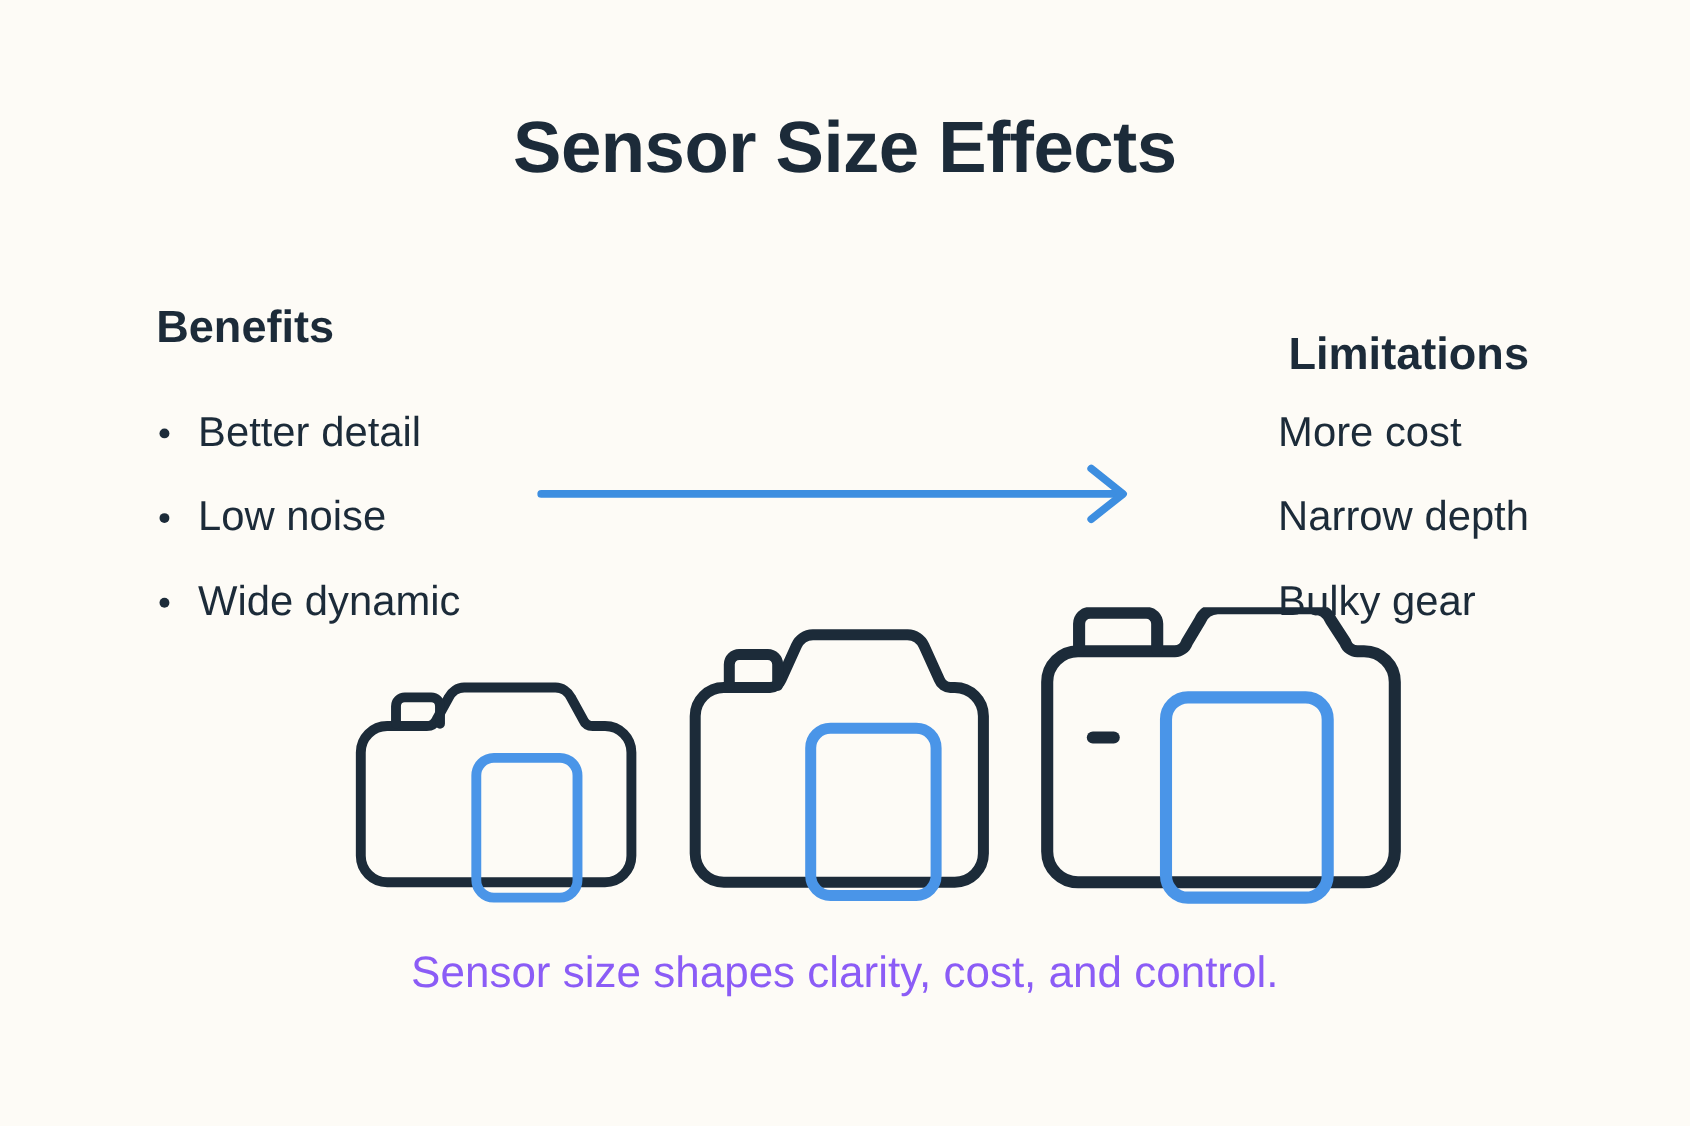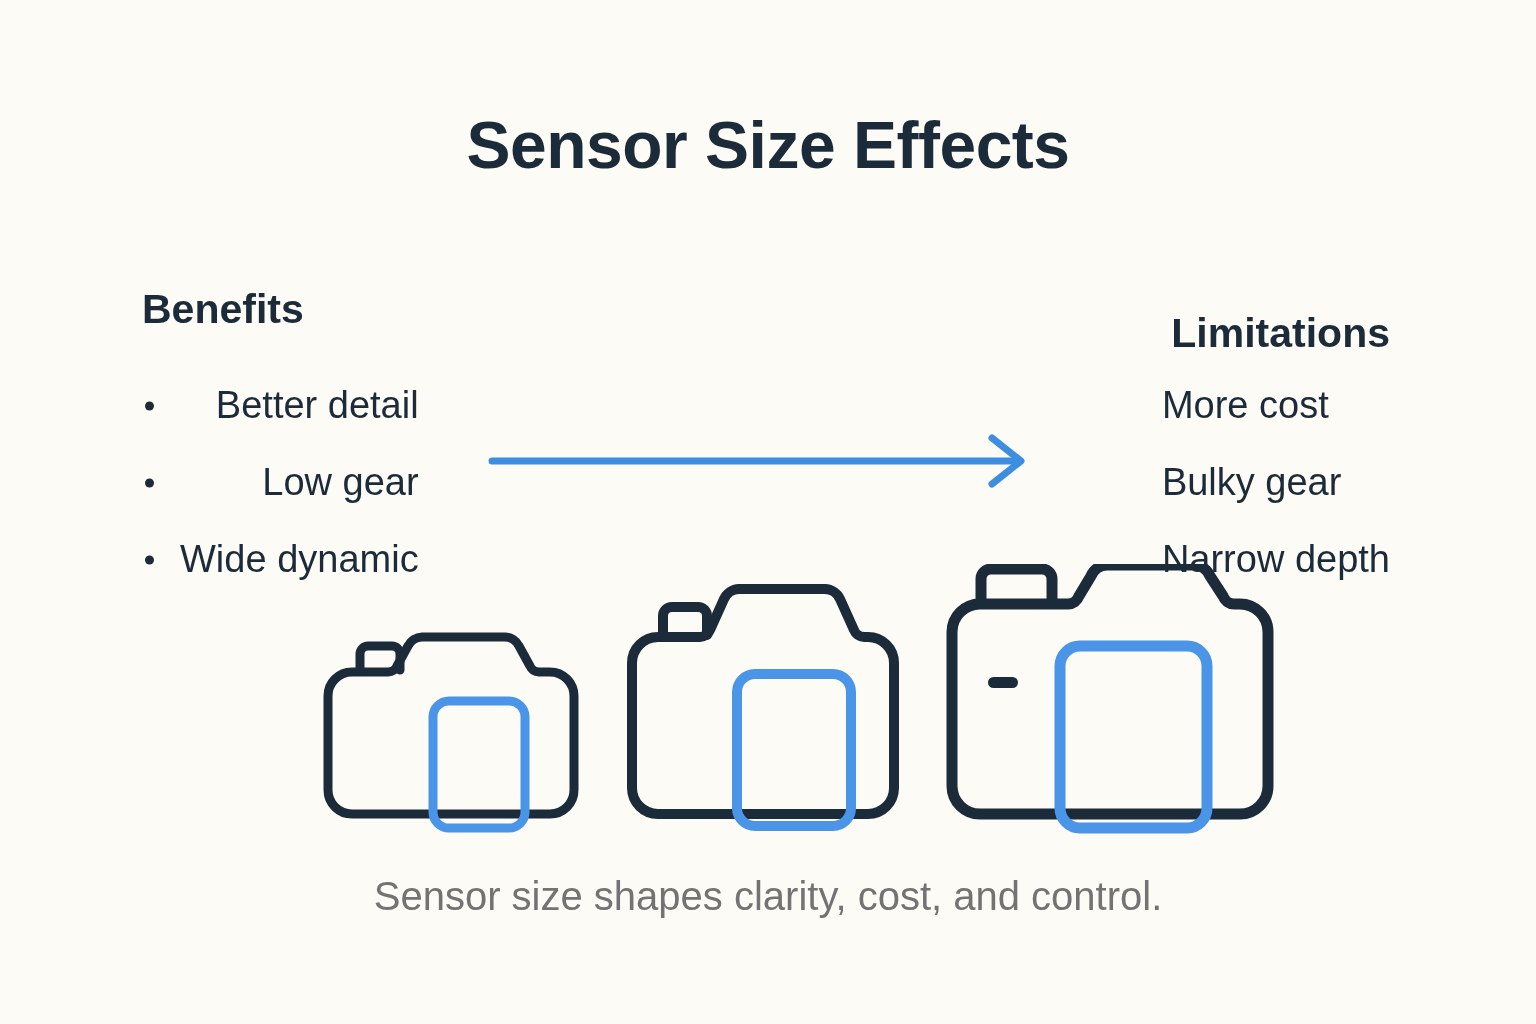--- a/index.html
+++ b/index.html
@@ -12,21 +12,21 @@
 
   body {
     background: #fdfbf6;
     font-family: "Liberation Sans", sans-serif;
     color: #1b2a38;
     position: relative;
   }
 
   #slide {
     position: absolute;
-    left: 0; top: 12px;
+    left: 0; top: 0;
     width: 1536px;
     height: 984px;
   }
 
   
   #title {
     position: absolute;
     left: 0;
     top: 95px;
     width: 1536px;
@@ -51,21 +51,21 @@
   #limitations-heading { right: 146px; top: 274px; text-align: right; margin-top: 24px; }
 
   .col-list {
     position: absolute;
     list-style: none;
     font-size: 38px;
     font-weight: normal;
     color: #1c2b39;
   }
 
-  #benefits-list { left: 142px; top: 355px; text-align: right; }
+  #benefits-list { left: 142px; top: 355px; text-align: left; }
   #limitations-list { right: 146px; top: 355px; text-align: left; }
 
   .col-list li {
     line-height: 77px;
     white-space: nowrap;
     position: relative;
   }
 
   #benefits-list li { padding-left: 38px; }
 
@@ -100,57 +100,57 @@
 
   
   #caption {
     position: absolute;
     left: 0;
     top: 862px;
     width: 1536px;
     text-align: center;
     font-size: 40px;
     font-weight: normal;
-    color: #737373;
+    color: #8b5cf6;
     white-space: nowrap;
   }
 </style>
 </head>
 <body>
 
 <div id="slide">
 
   <div id="title">Sensor Size Effects</div>
 
   <div id="benefits-heading" class="col-heading">Benefits</div>
   <ul id="benefits-list" class="col-list">
     <li>
       <span class="bullet-dot"></span>
       <span>Better detail</span>
     </li>
     <li>
       <span class="bullet-dot"></span>
-      <span>Low gear</span>
+      <span>Low noise</span>
     </li>
     <li>
       <span class="bullet-dot"></span>
       <span>Wide dynamic</span>
     </li>
   </ul>
 
   <div id="limitations-heading" class="col-heading">Limitations</div>
   <ul id="limitations-list" class="col-list">
     <li>
       <span>More cost</span>
     </li>
     <li>
+      <span>Narrow depth</span>
+    </li>
+    <li>
       <span>Bulky gear</span>
-    </li>
-    <li>
-      <span>Narrow depth</span>
     </li>
   </ul>
 
   <svg id="flow-arrow" viewBox="0 0 548 62">
     <g fill="none" stroke="#3d8ee0" stroke-width="7" stroke-linecap="round" stroke-linejoin="round">
       <line x1="4" y1="31" x2="530" y2="31"></line>
       <polyline points="504,8 533,31 504,54"></polyline>
     </g>
   </svg>
 

